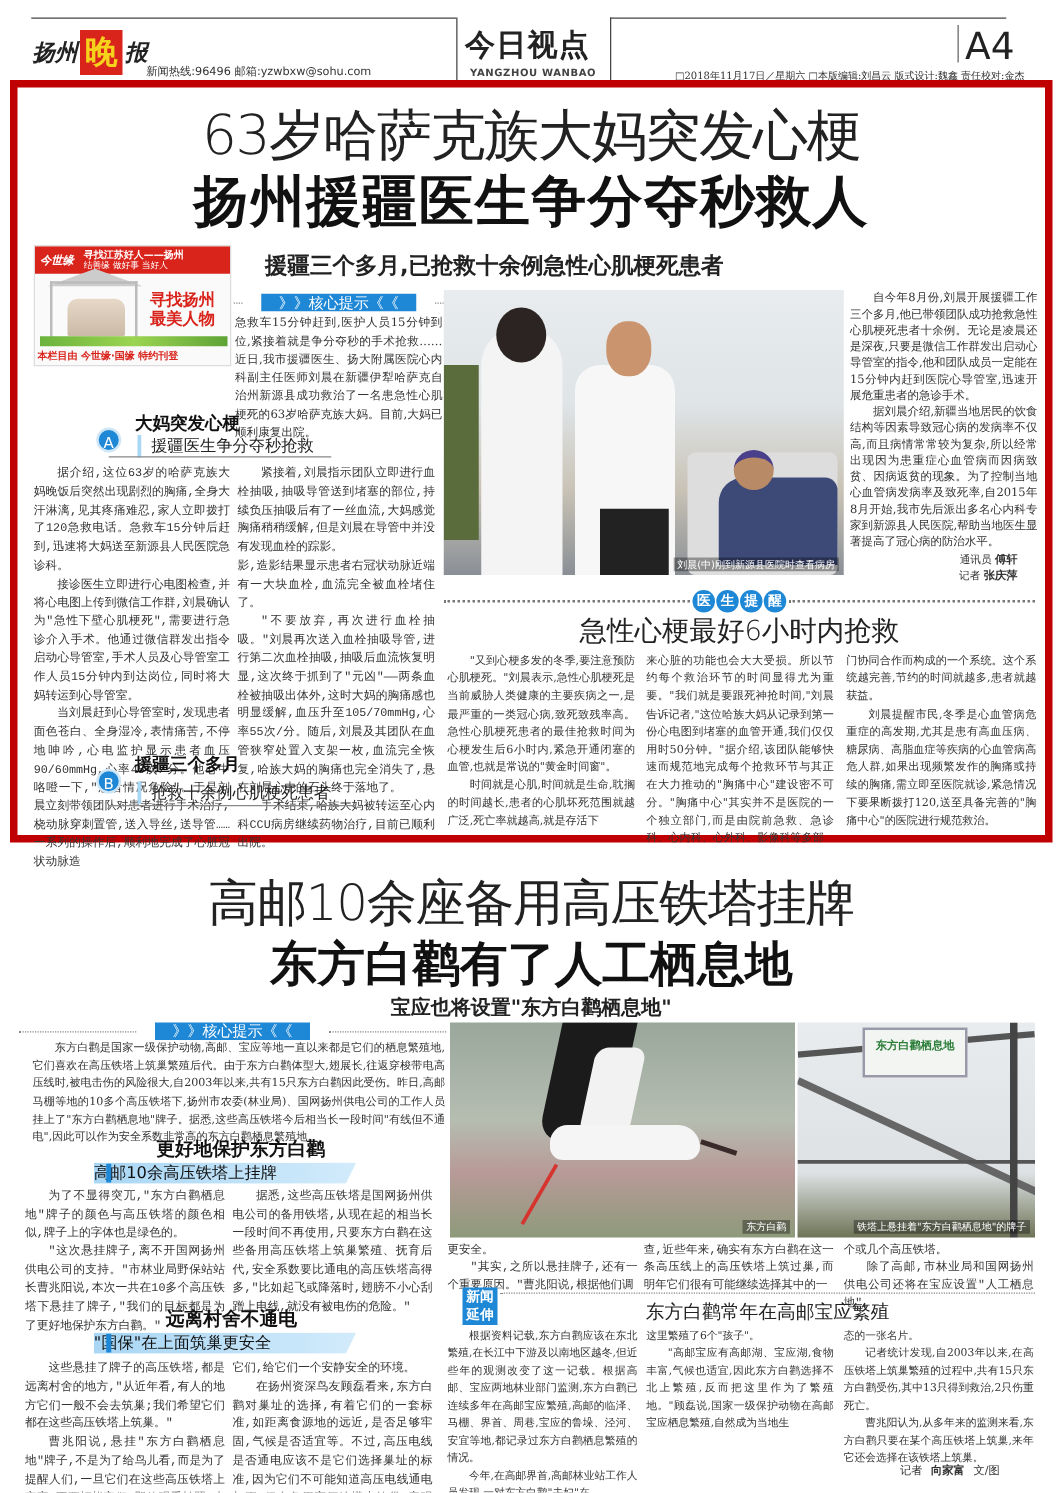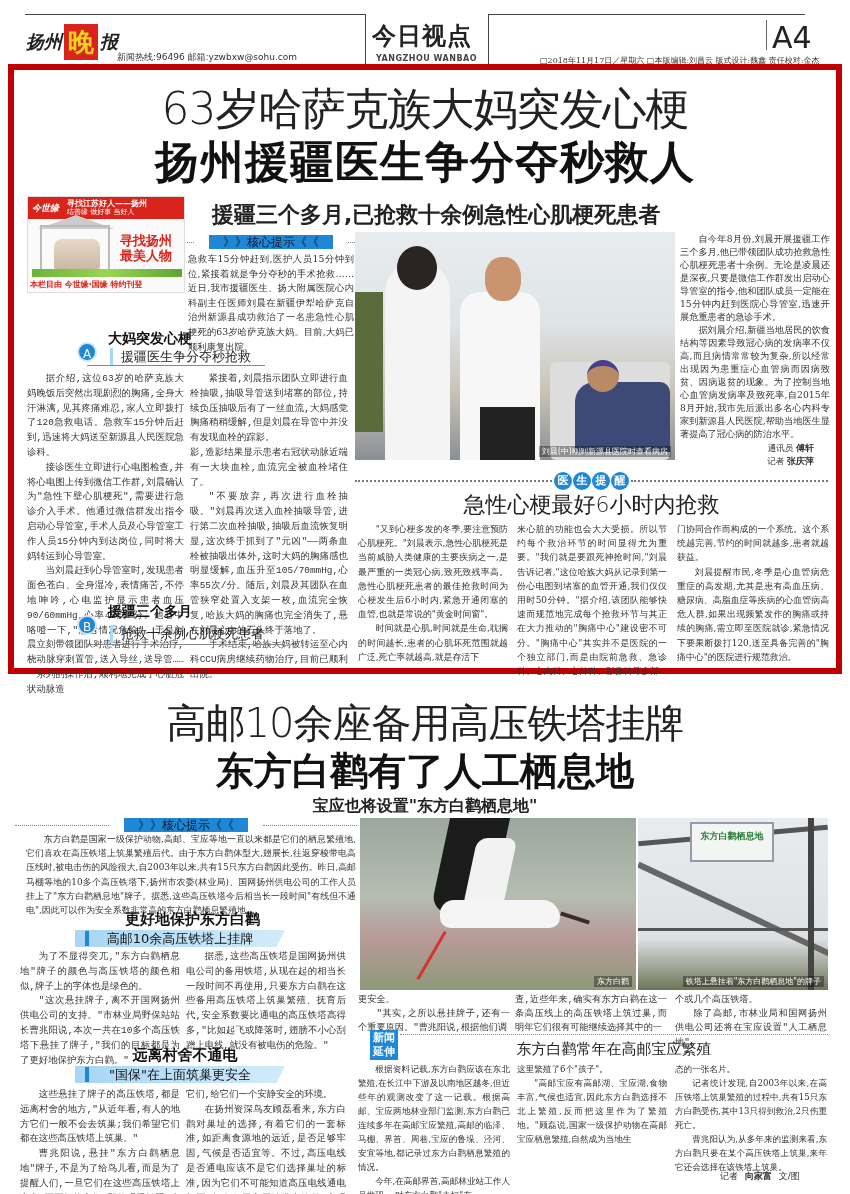--- a/index.html
+++ b/index.html
@@ -31,40 +31,40 @@
 .ad-top .b{font-size:9px;font-weight:bold;font-style:italic}
 .ad-top .t{line-height:9px;}
 .ad-house{position:absolute;left:12px;top:28px;width:70px;height:50px;border:2px solid #bbb;border-bottom:none}
 .ad-roof{position:absolute;left:10px;top:18px;width:0;height:0;border-left:38px solid transparent;border-right:38px solid transparent;border-bottom:14px solid #ccc}
 .ad-people{position:absolute;left:26px;top:42px;width:46px;height:30px;background:linear-gradient(#e8d8c8,#c9b9a5);border-radius:8px 8px 2px 2px}
 .ad-grass{position:absolute;left:4px;top:72px;width:150px;height:8px;background:linear-gradient(90deg,#6bb33d,#9bd451,#5ea336)}
 .ad-title{position:absolute;left:92px;top:36px;color:#d9241c;font-size:13px;font-weight:bold;line-height:15px}
 .ad-foot{position:absolute;left:2px;top:82px;font-size:8px;color:#d9241c;font-weight:bold;white-space:nowrap}
 .tip-row{position:absolute;height:14px;display:flex;align-items:center}
 .tip-dots{flex:1;border-top:1px dotted #888;height:0}
-.tip-label{background:#1e88d6;color:#0f172a;font-size:12px;padding:0 14px;margin:0 15px;line-height:14px;white-space:nowrap}
+.tip-label{background:#1e88d6;color:#ffffff;font-size:12px;padding:0 14px;margin:0 15px;line-height:14px;white-space:nowrap}
 .tip-text{position:absolute;font-size:9.3px;line-height:14.6px;color:#333;text-indent:2em;text-align:justify;font-family:"DejaVu Serif",serif}
 .sub-badge{position:absolute;width:20px;height:20px;border-radius:50%;background:#1e88d6;color:#fff;font-size:12px;text-align:center;line-height:20px;border:2px solid #cfe6f7}
 .sub-title{position:absolute;font-size:14px;font-weight:bold;color:#111;white-space:nowrap}
 .sub-line{position:absolute;font-size:13px;color:#222;white-space:nowrap;padding-left:8px;border-left:3px solid #a9d7f5}
 .sub-rule{position:absolute;height:1px;background:#888}
 .col{position:absolute;font-size:9.4px;line-height:14.8px;color:#333;text-align:justify;font-family:Liberation Mono, monospace}
 .col p{text-indent:2em}
 .col.s{font-family:"DejaVu Serif",serif}
 .photo{position:absolute;overflow:hidden}
 .caption{position:absolute;right:4px;bottom:3px;color:#fff;font-size:8px;background:rgba(0,0,0,.35);padding:0 3px}
 .byline{font-size:8.5px;text-align:right;padding-right:16px}
 .byline b{font-size:9px}
 .doc-tip{position:absolute;display:flex;align-items:center;height:18px}
 .doc-tip .dots{flex:1;border-top:2px dotted #777}
 .doc-tip .bubbles{display:flex;gap:1px;margin:0 2px}
 .doc-tip .bub{width:18px;height:18px;border-radius:50%;background:#1e88d6;color:#fff;font-size:11px;font-weight:bold;text-align:center;line-height:18px}
 .h2-center{position:absolute;text-align:center;font-weight:300}
 
-.blue-banner{position:absolute;height:17px;background:linear-gradient(90deg,#a8d6f4,#d2ebfb);color:#111;font-size:13px;text-align:center;line-height:17px;clip-path:polygon(0 0,100% 0,96% 100%,0 100%)}
+.blue-banner{position:absolute;height:17px;background:linear-gradient(90deg,#a8d6f4,#d2ebfb);color:#111;font-size:13px;text-align:left;line-height:17px;clip-path:polygon(0 0,100% 0,96% 100%,0 100%)}
 .blue-banner::before{content:"";position:absolute;left:10px;top:1px;width:4px;height:15px;background:#1e88d6}
 .ext-badge{position:absolute;left:370px;top:1030px;width:28px;height:30px;background:#1e88d6;color:#fff;font-size:11px;font-weight:bold;line-height:14px;text-align:center;padding-top:1px;font-family:"DejaVu Serif",serif}
 </style>
 </head>
 <body>
 
 <div id="masthead">
   <div class="mh-topline-l"></div>
   <div class="mh-topline-r"></div>
   <div class="mh-vsep"></div>
@@ -80,21 +80,21 @@
   <div class="section-en">YANGZHOU WANBAO</div>
   <div class="page-no-sep"></div>
   <div class="page-no">A4</div>
   <div class="mh-meta serif">□2018年11月17日／星期六  □本版编辑:刘昌云  版式设计:魏鑫  责任校对:金杰</div>
 </div>
 
 <div id="story1"></div>
 
 <div class="h1-light" style="top:84px;font-size:44px;letter-spacing:-1px;line-height:50px">63岁哈萨克族大妈突发心梗</div>
 <div class="h1-bold" style="top:136px;font-size:44px;letter-spacing:1px;line-height:52px">扬州援疆医生争分夺秒救人</div>
-<div class="deck" style="left:212px;top:200px;font-size:22px">援疆三个多月,已抢救十余例急性心肌梗死患者</div>
+<div class="deck" style="left:212px;top:200px;font-size:18px">援疆三个多月,已抢救十余例急性心肌梗死患者</div>
 
 <div class="ad-box">
   <div class="ad-top">
     <span class="b">今世缘</span>
     <div class="t">
       <div style="font-weight:bold">寻找江苏好人——扬州</div>
       <div style="font-size:7px">结善缘 做好事 当好人</div>
     </div>
   </div>
   <div class="ad-roof"></div>

